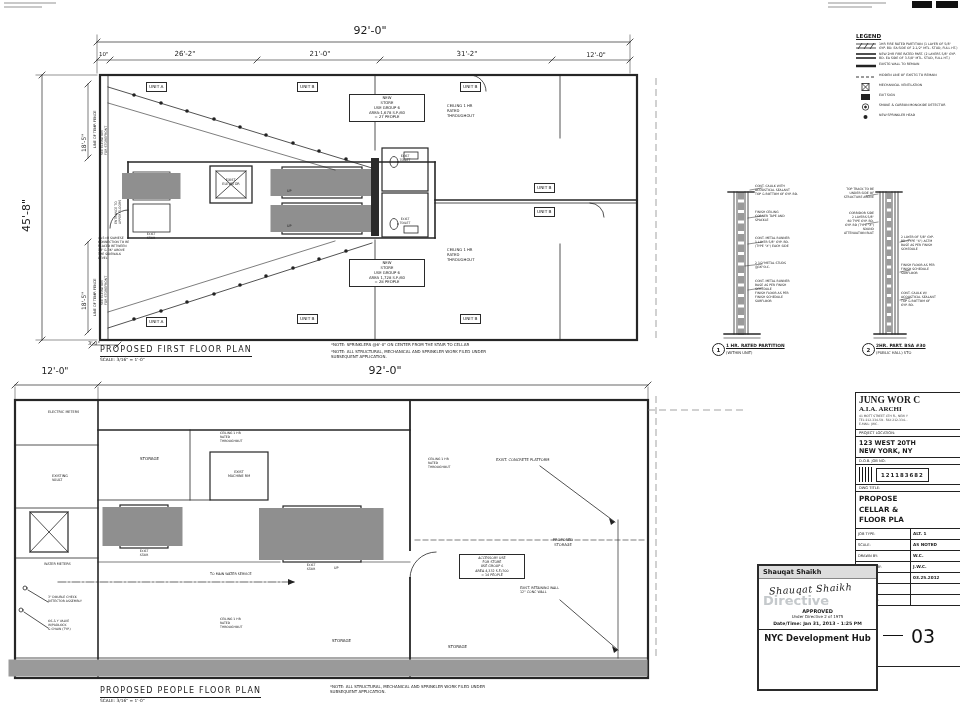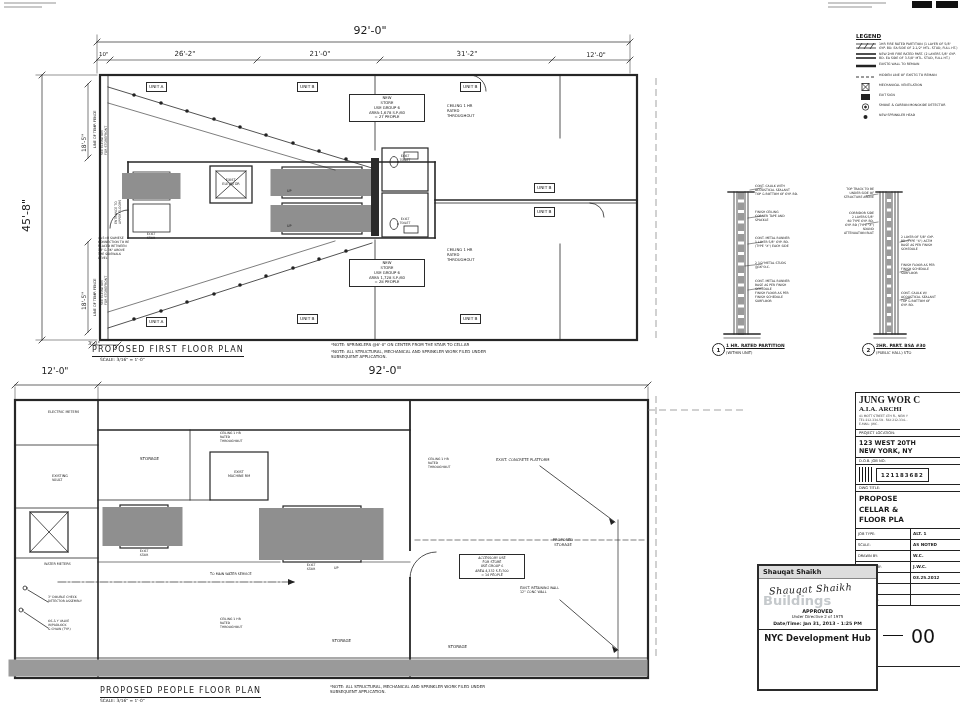--- a/index.html
+++ b/index.html
@@ -320,21 +320,21 @@
   <div class="t" style="left:287px;top:189px;font-size:3.4px;">UP</div>
   <div class="t" style="left:287px;top:224px;font-size:3.4px;">UP</div>
   <div class="t" style="left:98px;top:237px;font-size:3.1px;">4+5=8 SIAMESE
 CONNECTION TO BE
 PLACED BETWEEN
 18" &amp; 36" ABOVE
 THE SIDEWALK
 LEVEL</div>
   <div class="t" style="left:88px;top:340px;font-size:5px;">3'-0"</div>
 
-  <div class="t plan-title" style="left:92px;top:345px;font-size:8px;">PROPOSED FIRST FLOOR PLAN</div>
+  <div class="t plan-title" style="left:100px;top:345px;font-size:8px;">PROPOSED FIRST FLOOR PLAN</div>
   <div class="t" style="left:100px;top:357px;font-size:4.3px;">SCALE: 3/16" = 1'-0"</div>
   <div class="t" style="left:331px;top:342px;font-size:4px;">*NOTE: SPRINKLERS @6'-0" ON CENTER FROM THE STAIR TO CELLAR</div>
   <div class="t" style="left:331px;top:349px;font-size:4px;">*NOTE: ALL STRUCTURAL, MECHANICAL AND SPRINKLER WORK FILED UNDER
 SUBSEQUENT APPLICATION.</div>
 
   <div class="t c" style="left:25px;top:366px;width:60px;font-size:9px;">12'-0"</div>
   <div class="t c" style="left:330px;top:364px;width:110px;font-size:11px;">92'-0"</div>
   <div class="t" style="left:48px;top:410px;font-size:3.4px;">ELECTRIC METERS</div>
   <div class="t" style="left:52px;top:474px;font-size:3.4px;">EXISTING
 VAULT</div>
@@ -538,27 +538,27 @@
       <div class="rval"></div>
     </div>
     <div class="tbrow">
       <div class="rlab">SHEET NO.:</div>
       <div class="rval"></div>
     </div>
 
     <div class="sheetno">
       <div class="sheet-letter">A</div>
       <div class="sheet-dash"></div>
-      <div class="sheet-number">00</div>
+      <div class="sheet-number">03</div>
     </div>
   </div>
 
   <div class="stamp">
     <div class="st-head">Shauqat Shaikh</div>
     <div class="st-sig">Shauqat Shaikh</div>
-    <div class="st-wm">Buildings</div>
+    <div class="st-wm">Directive</div>
     <div class="st-appr">APPROVED</div>
     <div class="st-dir">Under Directive 2 of 1975</div>
     <div class="st-dt">Date/Time: Jan 31, 2013 – 1:25 PM</div>
     <div class="st-org">NYC Development Hub</div>
   </div>
 
 </div>
 
 </body></html>

